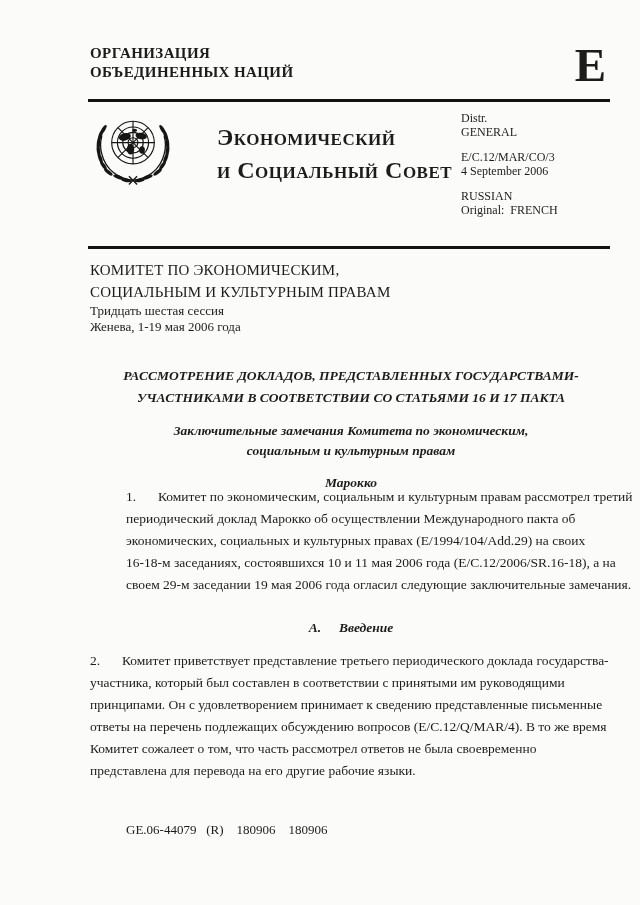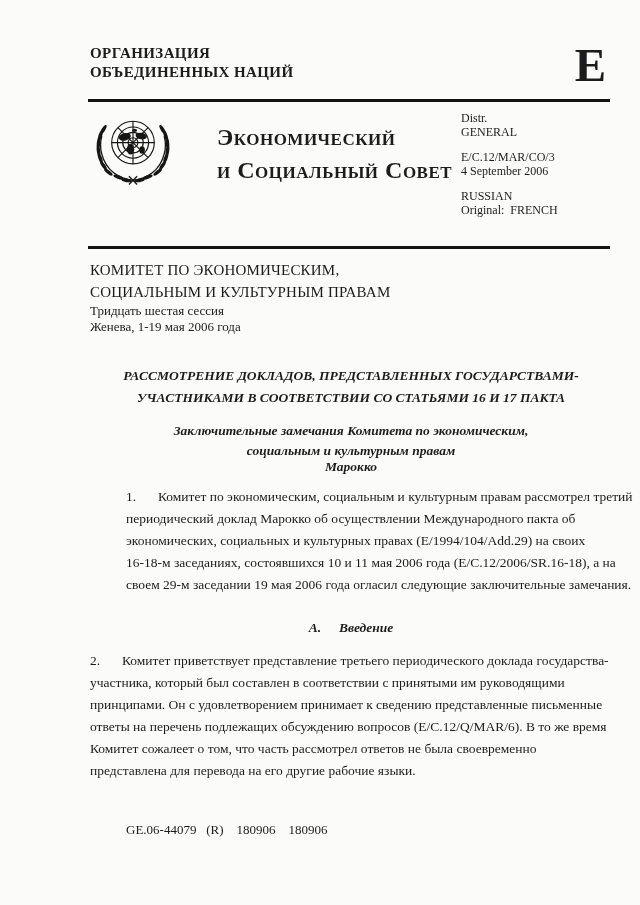--- a/index.html
+++ b/index.html
@@ -41,21 +41,21 @@
   .doc-info .gap { height: 11px; }
   .pre { white-space: pre; }
   
   .committee { position: absolute; left: 90px; top: 259px; }
   .committee-caps { font-size: 15px; line-height: 22px; letter-spacing: 0.2px; }
   .committee-sub { font-size: 13px; line-height: 16px; }
   
   .centered { position: absolute; left: 90px; width: 522px; text-align: center; font-weight: bold; font-style: italic; }
   .title-block { top: 365px; font-size: 13.5px; line-height: 22px; }
   .subtitle-block { top: 421px; font-size: 13.5px; line-height: 20px; }
-  .country-block { top: 457px; font-size: 13.5px; line-height: 20px; }
+  .country-block { top: 473px; font-size: 13.5px; line-height: 20px; }
   .section-heading { top: 617px; font-size: 13.5px; line-height: 22px; }
   .heading-gap { display: inline-block; width: 18px; }
   
   .body-para {
     position: absolute; left: 90px; width: 526px;
     font-size: 13.5px; line-height: 22px;
   }
   .para-1 { top: 486px; margin-left: 36px; }
   .para-2 { top: 650px; }
   .body-line { white-space: nowrap; }
@@ -176,20 +176,20 @@
   </div>
 
   <div class="centered section-heading">
     <span>А.</span><span class="heading-gap"></span><span>Введение</span>
   </div>
 
   <div class="body-para para-2">
     <div class="body-line"><span class="para-num">2.</span><span>Комитет приветствует представление третьего периодического доклада государства-</span></div>
     <div class="body-line">участника, который был составлен в соответствии с принятыми им руководящими</div>
     <div class="body-line">принципами.  Он с удовлетворением принимает к сведению представленные письменные</div>
-    <div class="body-line">ответы на перечень подлежащих обсуждению вопросов (E/C.12/Q/MAR/6).  В то же время</div>
+    <div class="body-line">ответы на перечень подлежащих обсуждению вопросов (E/C.12/Q/MAR/4).  В то же время</div>
     <div class="body-line">Комитет сожалеет о том, что часть рассмотрел ответов не была своевременно</div>
     <div class="body-line">представлена для перевода на его другие рабочие языки.</div>
   </div>
 
   <div class="footer pre">GE.06-44079   (R)    180906    180906</div>
 
 </div>
 
 </body></html>

